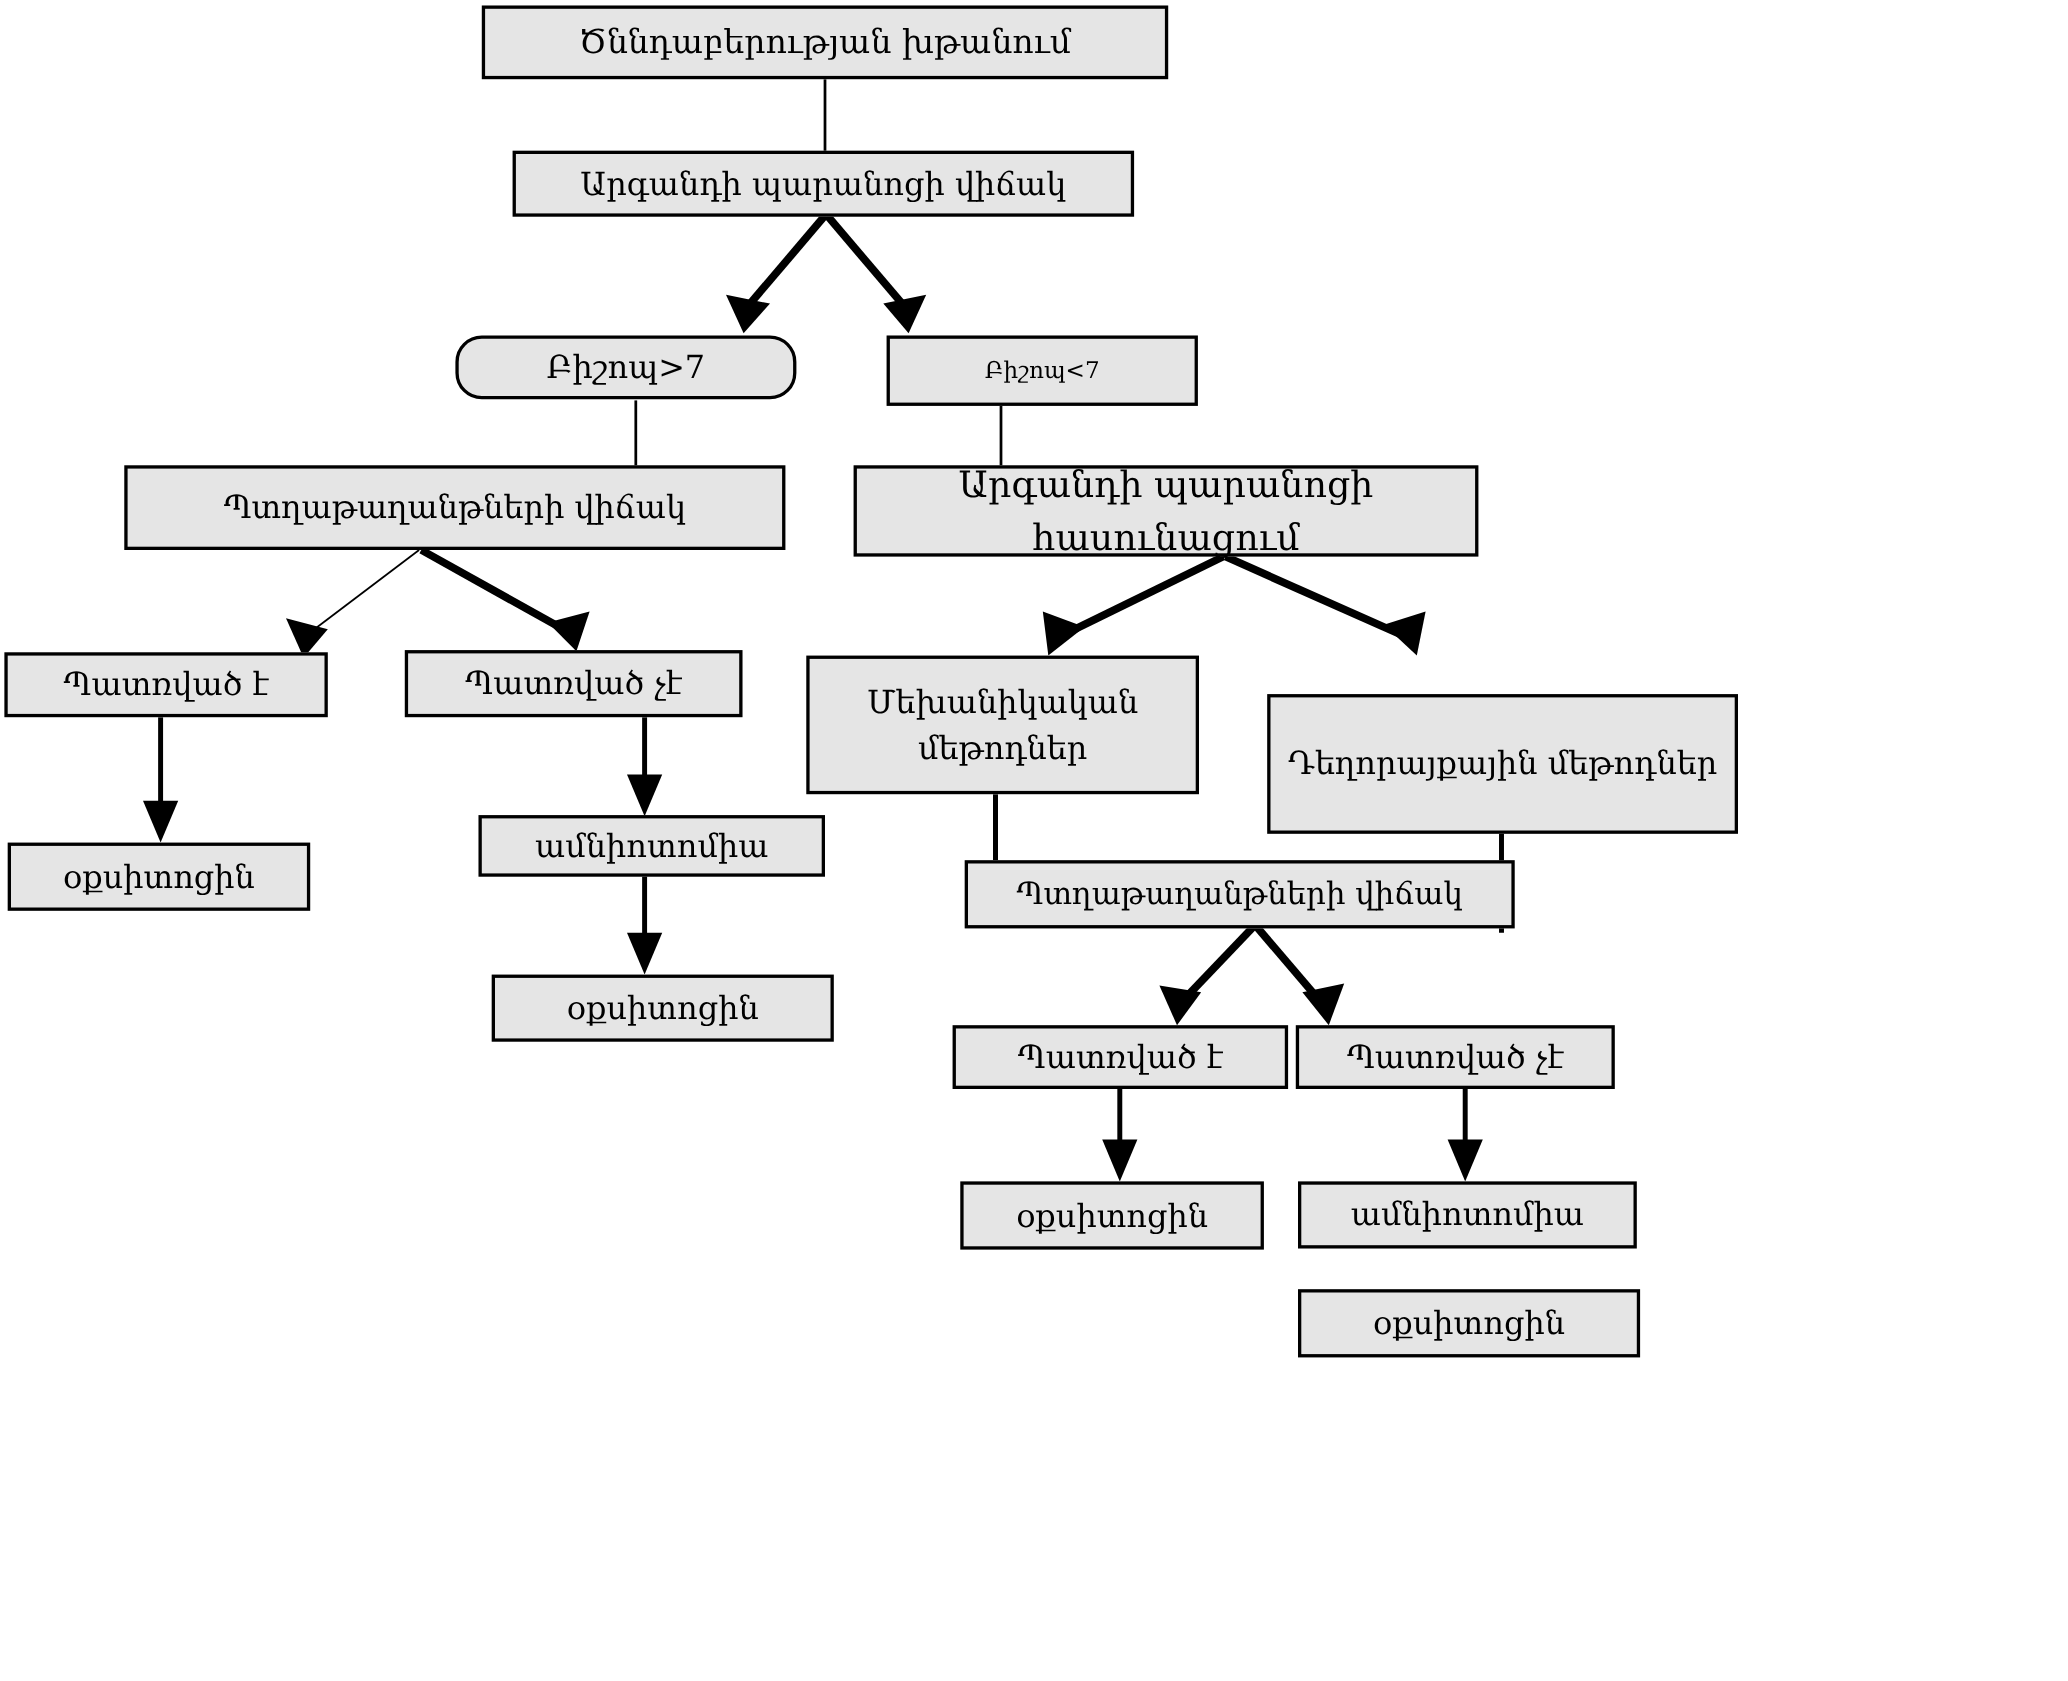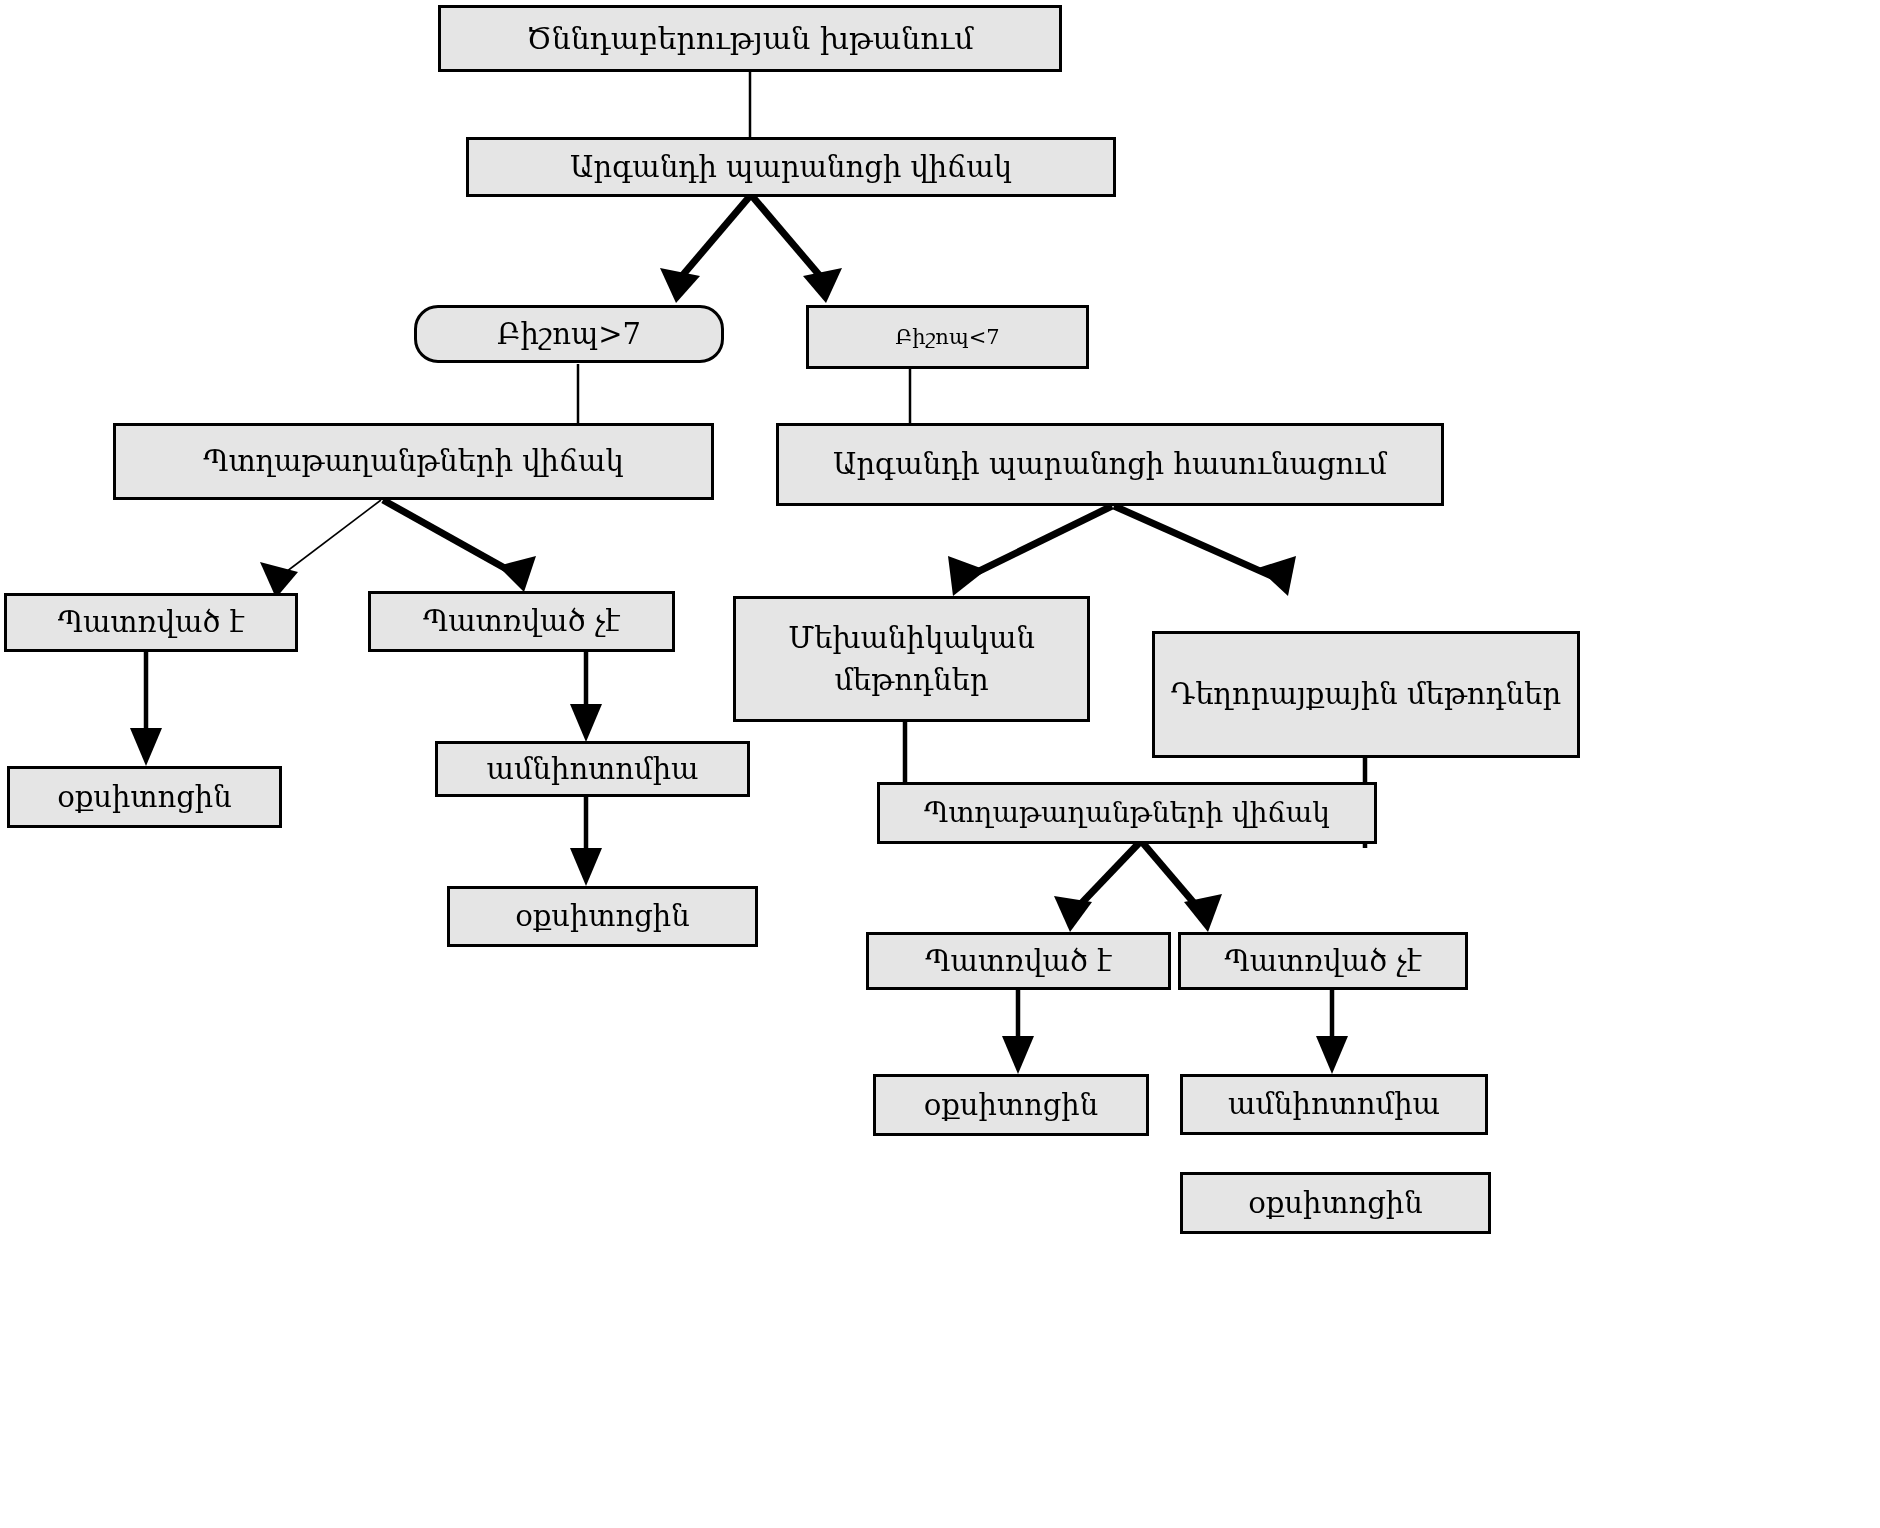--- a/index.html
+++ b/index.html
@@ -104,37 +104,37 @@
     <polygon class="ahead" points="1018,1074 1002,1036 1034,1036"></polygon>
 
     <path class="med" d="M 1332,990 L 1332,1048"></path>
     <polygon class="ahead" points="1332,1074 1316,1036 1348,1036"></polygon>
   </svg>
 
   <div class="node" style="left:438px; top:5px; width:624px; height:67px; font-size:30px;">
     <span>Ծննդաբերության խթանում</span>
   </div>
 
-  <div class="node" style="left:466px; top:137px; width:650px; height:60px; font-size:29px;">
+  <div class="node" style="left:466px; top:137px; width:565px; height:60px; font-size:29px;">
     <span>Արգանդի պարանոցի վիճակ</span>
   </div>
 
   <div class="node" style="left:414px; top:305px; width:310px; height:58px; font-size:29px;border-radius:24px;">
     <span>Բիշոպ&gt;7</span>
   </div>
 
   <div class="node" style="left:762px; top:305px; width:283px; height:64px; font-size:21px;margin-left:44px;">
     <span>Բիշոպ&lt;7</span>
   </div>
 
   <div class="node" style="left:113px; top:423px; width:601px; height:77px; font-size:29px;">
     <span>Պտղաթաղանթների վիճակ</span>
   </div>
 
-  <div class="node" style="left:776px; top:423px; width:668px; height:83px; font-size:29px;">
+  <div class="node" style="left:776px; top:423px; width:568px; height:83px; font-size:33px;">
     <span>Արգանդի պարանոցի հասունացում</span>
   </div>
 
   <div class="node" style="left:4px; top:593px; width:294px; height:59px; font-size:29px;">
     <span>Պատռված է</span>
   </div>
 
   <div class="node" style="left:368px; top:591px; width:307px; height:61px; font-size:29px;">
     <span>Պատռված չէ</span>
   </div>

